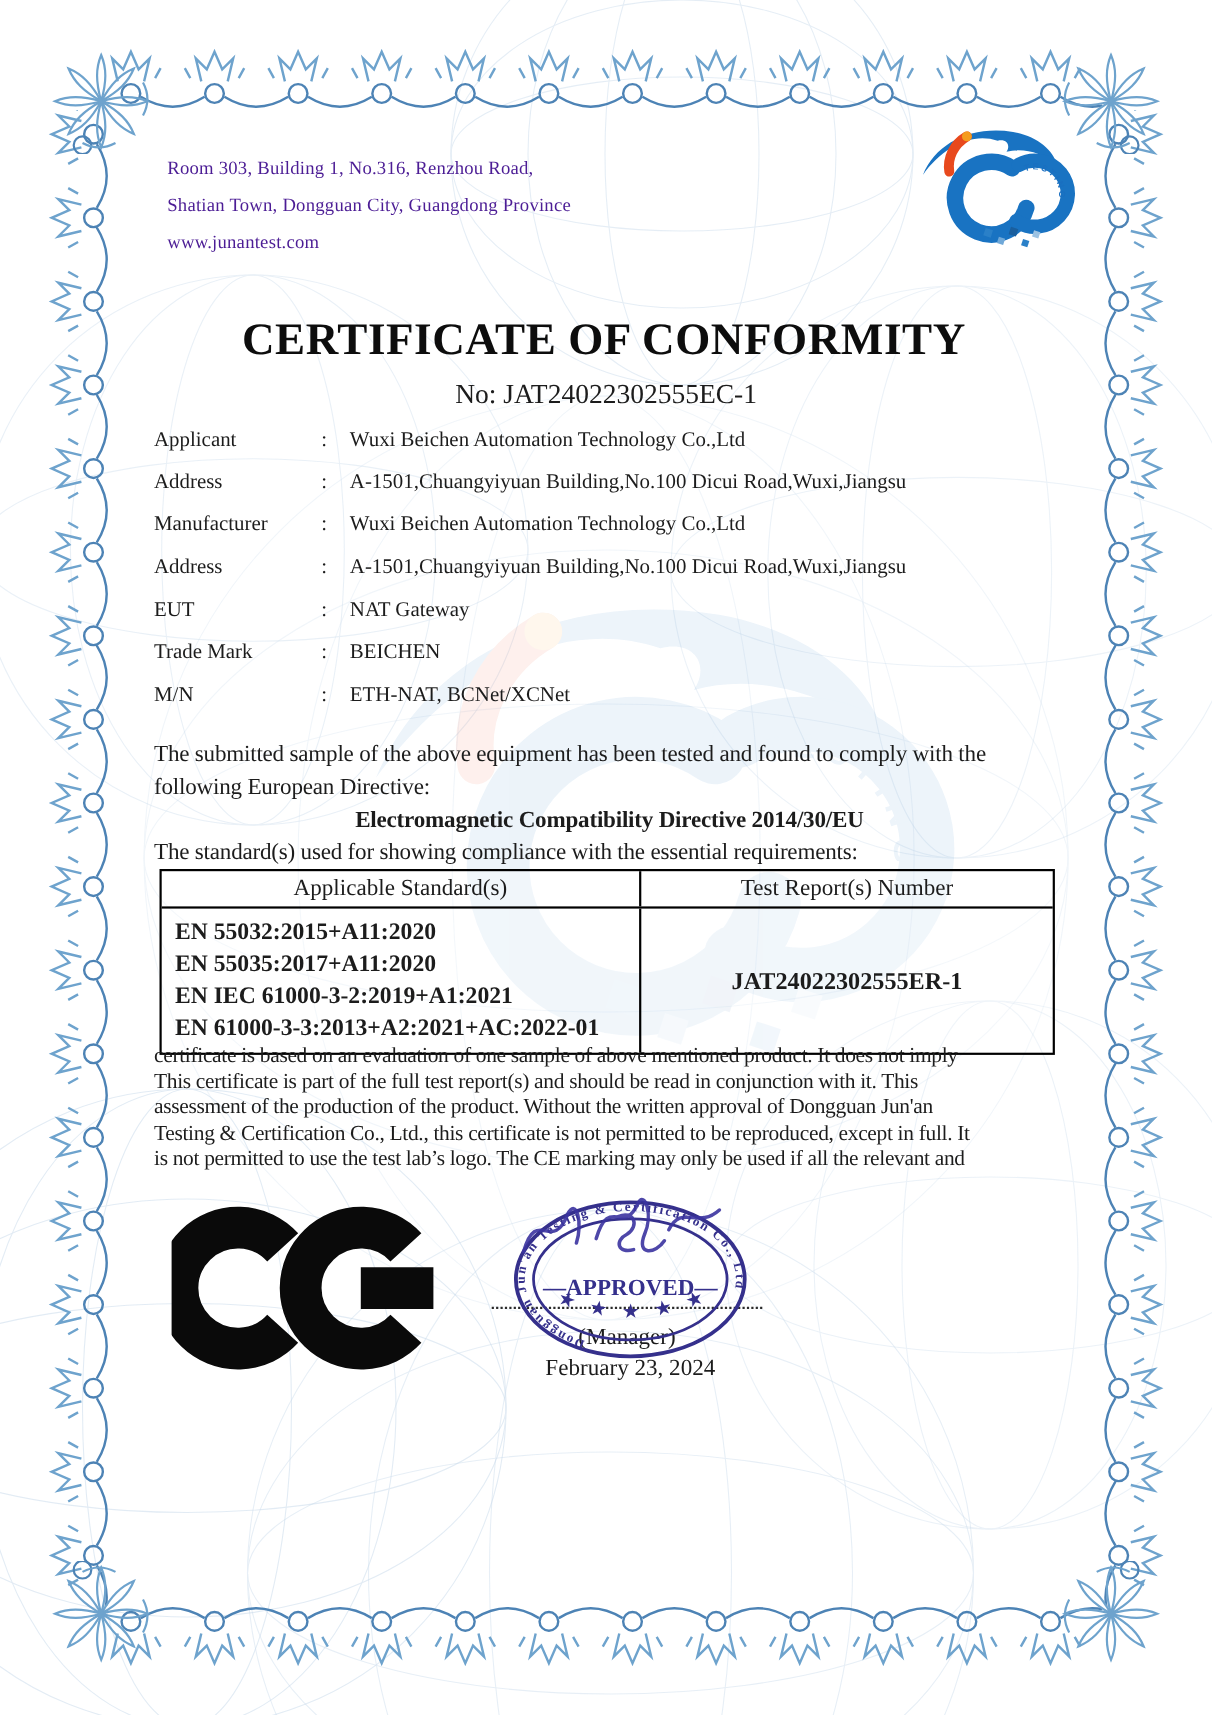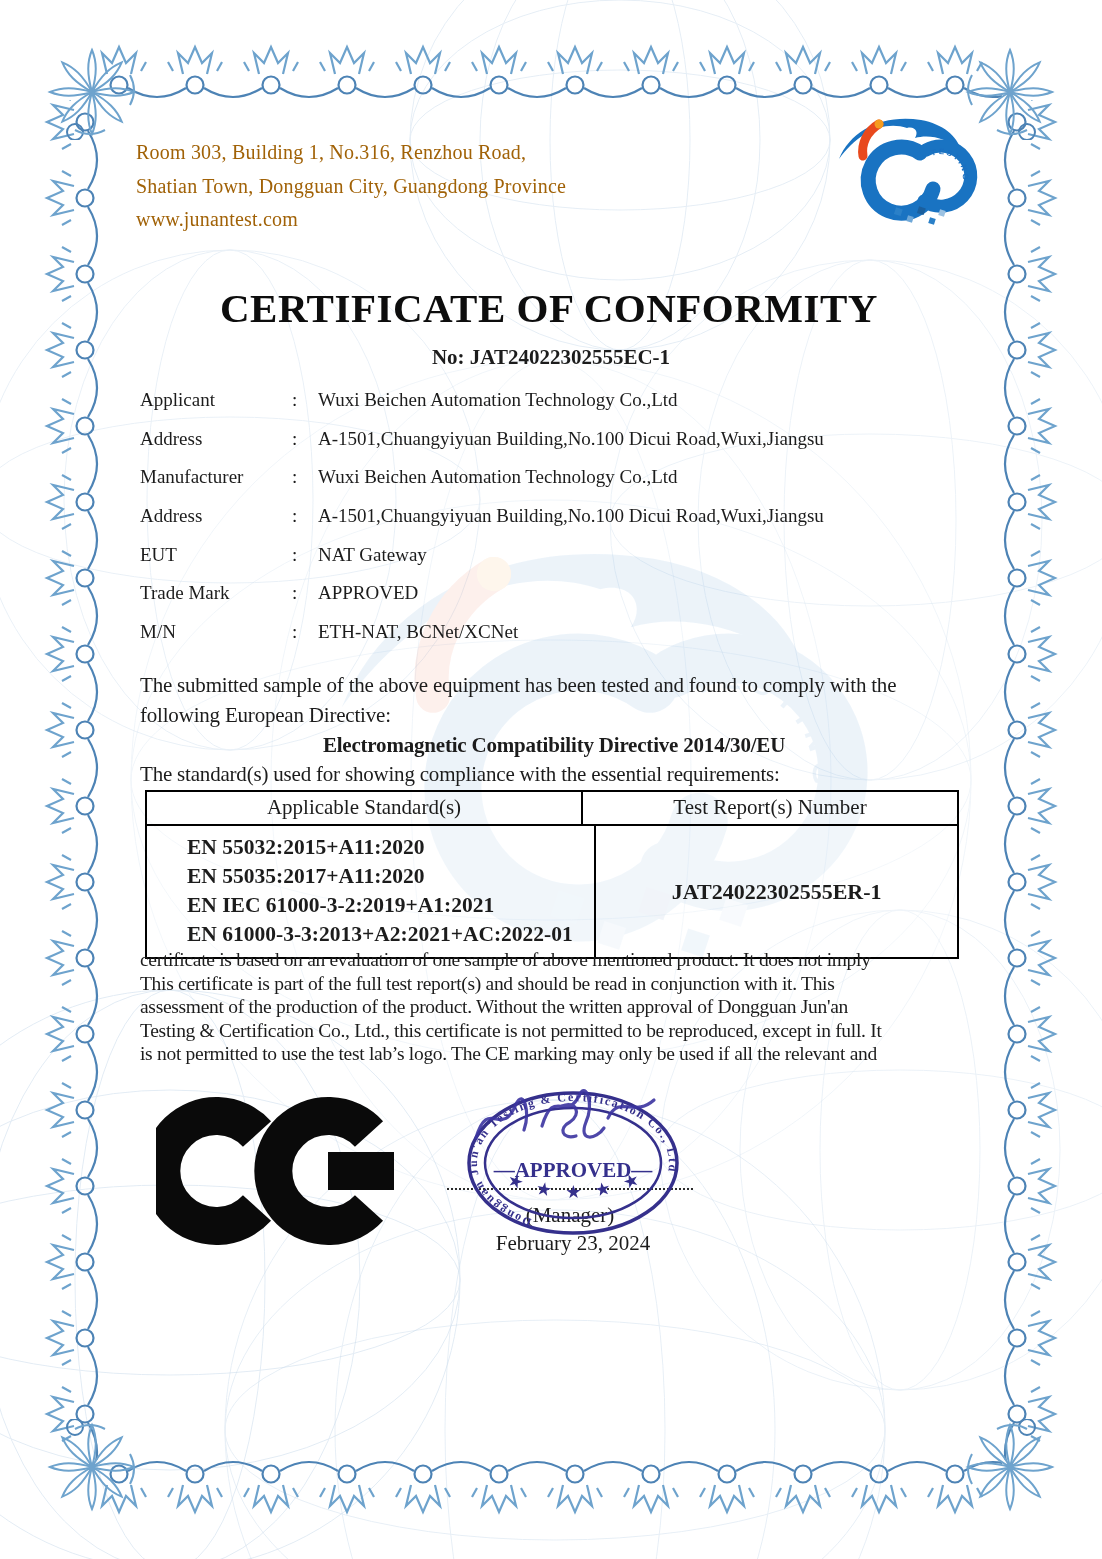--- a/index.html
+++ b/index.html
@@ -6,40 +6,40 @@
   body{width:1102px;height:1559px;position:relative;background:#ffffff;overflow:hidden;
        font-family:"Liberation Serif","DejaVu Serif",serif;color:#1c1c1c;}
   .abs{position:absolute;}
   
   #bg{left:0;top:0;z-index:0;}
   #watermark{left:318px;top:498px;z-index:0;}
   
   .border-piece{z-index:1;}
   
   .content{z-index:2;}
-  #address{left:136px;top:136px;font-size:20px;line-height:33.5px;letter-spacing:.2px;color:#a16207;}
+  #address{left:152px;top:136px;font-size:17px;line-height:33.5px;letter-spacing:.2px;color:#4c1d95;}
   #logo{left:833px;top:104px;}
   #title{left:0;top:284px;width:1098px;text-align:center;font-size:41px;font-weight:bold;
          letter-spacing:.5px;color:#0d0d0d;}
-  #certno{left:0;top:345px;width:1102px;text-align:center;font-size:21px;font-weight:bold;}
+  #certno{left:0;top:345px;width:1102px;text-align:center;font-size:25px;font-weight:normal;}
   #fields{left:140px;top:381px;width:830px;}
   .frow{display:flex;height:38.6px;align-items:center;font-size:19px;}
   .flabel{width:152px;flex:none;}
   .fcolon{width:26px;flex:none;}
   .fvalue{flex:1;white-space:nowrap;}
   #compliance{left:140px;top:671px;width:828px;font-size:21px;letter-spacing:-0.2px;}
   .cline{line-height:29.5px;}
   #directive{text-align:center;font-weight:bold;line-height:30px;font-size:21px;}
   #stdintro{line-height:29.5px;}
   #stable{left:145px;top:790px;width:810px;border:2px solid #000;background:rgba(255,255,255,.25);}
   .thead{display:flex;border-bottom:2px solid #000;}
   .thead>div{font-size:21px;text-align:center;padding:3px 0 4px;}
   .tc1{width:436px;border-right:2px solid #000;box-sizing:border-box;}
   .tc2{width:374px;}
-  .tbody{display:flex;padding-left:28px;}
+  .tbody{display:flex;}
   .stdcell{padding:7px 6px 8px 12px;}
   .stdline{font-weight:bold;font-size:21.5px;line-height:29px;white-space:nowrap;}
   .repcell{display:flex;align-items:center;justify-content:center;font-weight:bold;font-size:22px;}
   #disclaimer{left:140px;top:948px;width:860px;font-size:19.5px;line-height:23.6px;letter-spacing:-0.3px;}
   .dline{white-space:nowrap;}
   #ce{left:156px;top:1093px;z-index:2;}
   .sr{position:absolute;width:1px;height:1px;overflow:hidden;clip-path:inset(50%);}
   #dotline{left:447px;top:1168px;width:246px;height:20px;border-bottom:2.5px dotted #2b2b2b;z-index:2;}
   #manager{left:452px;top:1203px;width:236px;text-align:center;font-size:21px;z-index:2;}
   #issuedate{left:448px;top:1231px;width:250px;text-align:center;font-size:21px;z-index:2;}
@@ -273,21 +273,21 @@
     <span class="fvalue">A-1501,Chuangyiyuan Building,No.100 Dicui Road,Wuxi,Jiangsu</span>
   </div>
   <div class="frow">
     <span class="flabel">EUT</span>
     <span class="fcolon">:</span>
     <span class="fvalue">NAT Gateway</span>
   </div>
   <div class="frow">
     <span class="flabel">Trade Mark</span>
     <span class="fcolon">:</span>
-    <span class="fvalue">APPROVED</span>
+    <span class="fvalue">BEICHEN</span>
   </div>
   <div class="frow">
     <span class="flabel">M/N</span>
     <span class="fcolon">:</span>
     <span class="fvalue">ETH-NAT, BCNet/XCNet</span>
   </div>
 </div>
 
 <div id="compliance" class="abs content">
   <div class="cline">The submitted sample of the above equipment has been tested and found to comply with the</div>

